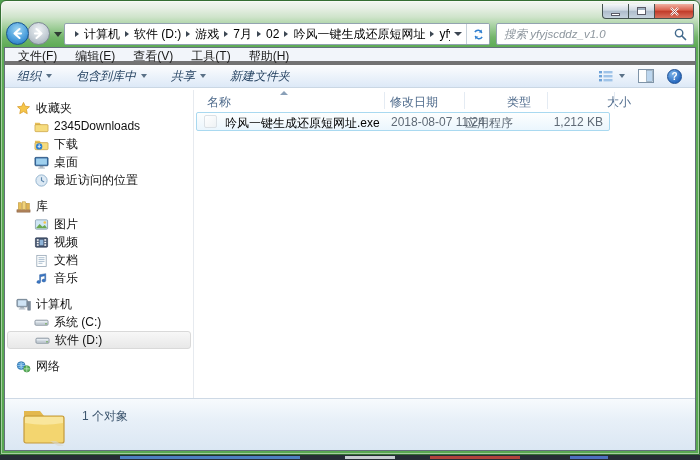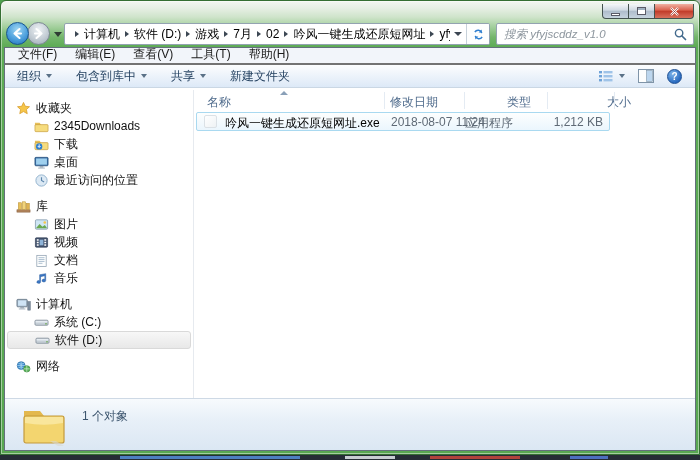--- a/index.html
+++ b/index.html
@@ -44,25 +44,25 @@
   .refresh-btn { width:23px; height:100%; border-left:1px solid #c7d1da; display:flex; align-items:center; justify-content:center; background:#fdfefe; }
 
   .searchbox { position:absolute; left:492px; top:2px; right:2px; height:22px; background:#fff; border:1px solid #93a3b1; border-radius:2px; }
   .searchbox input { position:absolute; left:0; top:0; width:calc(100% - 24px); height:100%; border:none; outline:none; padding:0 0 0 7px; font:italic 11.5px "Liberation Sans", sans-serif; color:#333; background:transparent; }
   .searchbox input::placeholder { color:#8d969e; opacity:1; }
   .search-icon { position:absolute; right:6px; top:4px; }
 
   
   .client { position:absolute; top:46px; left:3px; right:3px; bottom:3px; background:#fff; border:1px solid #64707c; }
 
-  .menubar { height:17px; background:#f2f5fa; display:flex; align-items:flex-end; padding-left:4px; border-bottom:2px solid #737373; }
+  .menubar { height:17px; background:#f2f5fa; display:flex; align-items:flex-start; padding-left:4px; border-bottom:4px solid #737373; }
   .menu-item { padding:0 9px; color:#1a1a1a; cursor:default; }
 
   .toolbar { height:23px; background:linear-gradient(180deg,#fcfdfe,#eef4fb 45%,#dde9f7); border-bottom:1px solid #cad7e4; display:flex; align-items:center; }
-  .tb-btn { display:flex; align-items:center; color:#1e3c5c; padding:0 8px; height:100%; cursor:default; }
+  .tb-btn { display:flex; align-items:center; color:#1e3c5c; padding:0 8px; height:100%; cursor:default;font-style:italic; }
   .tb-caret { width:0; height:0; border-left:3.5px solid transparent; border-right:3.5px solid transparent; border-top:4px solid #5a7187; margin-left:5px; }
   .tb-spacer { flex:1; }
   .tb-iconbtn { display:flex; align-items:center; margin-right:13px; }
 
   .content { position:absolute; top:42px; left:0; right:0; bottom:52px; display:flex; }
 
   
   .sidebar { width:189px; padding-top:9px; background:#fff; border-right:1px solid #e6eaef; overflow:hidden; }
   .nav-row { height:18px; display:flex; align-items:center; color:#111; cursor:default; }
   .nav-group-label { padding-left:11px; }

